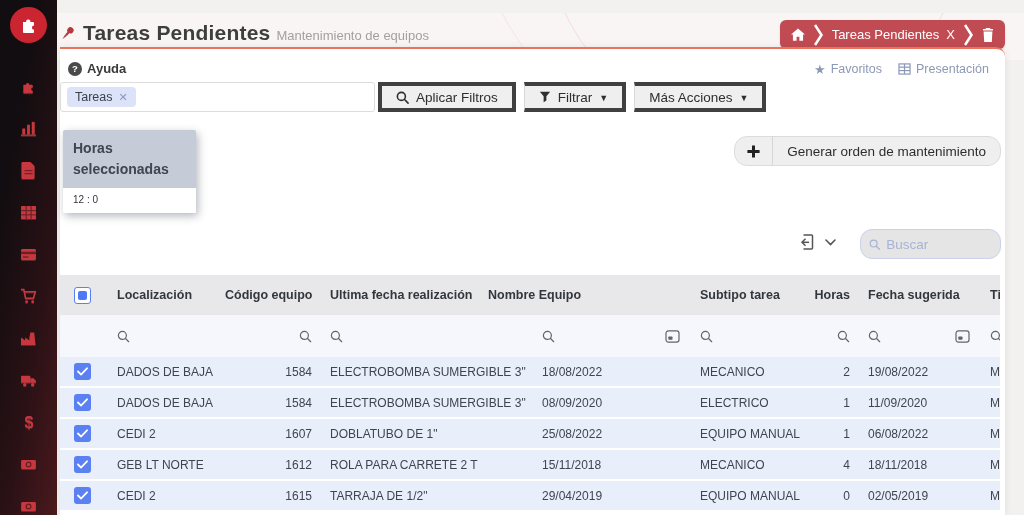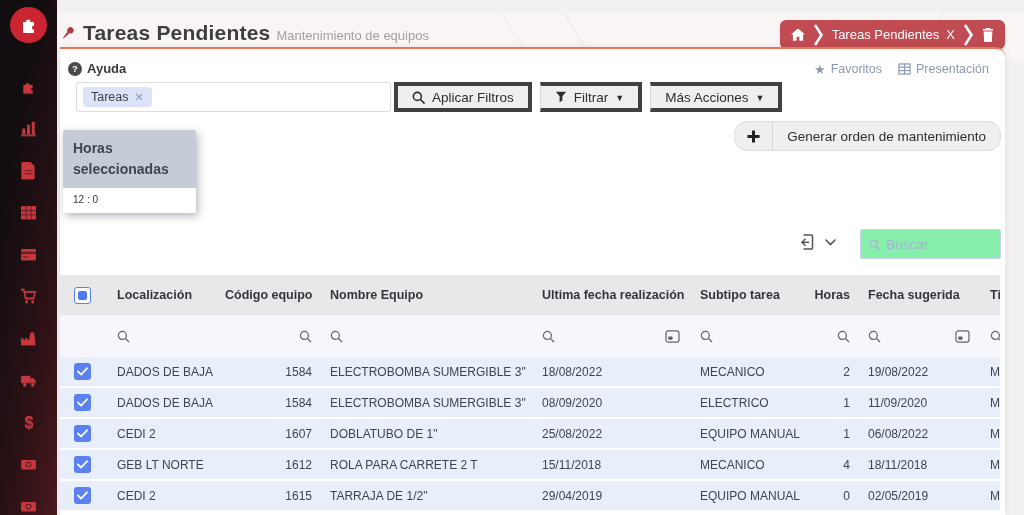--- a/index.html
+++ b/index.html
@@ -38,47 +38,47 @@
     background:#fff; border-top:2px solid #e8745c; border-radius:0 9px 0 0;
     box-shadow:0 0 7px rgba(80,60,60,.10); }
 
   .help { position:absolute; left:8px; top:12px; display:flex; align-items:center; gap:5px;
     font-size:13px; font-weight:700; color:#3a3a3a; cursor:pointer; }
   .toplinks { position:absolute; right:16px; top:13px; display:flex; gap:16px;
     font-size:12.5px; color:#8d98b4; align-items:center; }
   .toplink { display:flex; align-items:center; gap:5px; cursor:pointer; }
   .star-glyph { font-size:13px; line-height:1; }
 
-  .filterbar { position:absolute; left:16px; top:33px; display:flex; align-items:stretch; height:30px; }
+  .filterbar { position:absolute; left:0; top:33px; display:flex; align-items:stretch; height:30px; }
   .filter-input { width:315px; background:#fff; border:1px solid #ddd; border-radius:3px;
     display:flex; align-items:center; padding:0 6px; }
   .tag { background:#dce3f8; border-radius:4px; font-size:12.5px; color:#3c4149;
     padding:3px 8px; display:flex; align-items:center; gap:6px; }
   .tag .x { color:#8a97c4; font-size:11px; cursor:pointer; }
   .btngroup { display:flex; margin-left:3px; }
   .gbtn { background:#efefef; border:4px solid #404040; color:#2e2e2e; font-size:13.5px;
     padding:0 14px; display:flex; align-items:center; gap:7px; cursor:pointer; white-space:nowrap; }
   .gbtn + .gbtn { border-left:1px solid #d9d9d9; margin-left:8px; }
   .caret { font-size:9px; color:#2e2e2e; position:relative; top:1px; }
 
   .hours-box { position:absolute; left:3px; top:81px; width:133px;
     box-shadow:2px 3px 9px rgba(90,95,115,.45); border-radius:2px; overflow:hidden; }
   .hours-head { background:#c5cbd7; padding:8px 10px; font-size:14px; font-weight:700;
     color:#3d4651; line-height:1.5; }
   .hours-body { background:#fff; padding:6px 10px 8px; font-size:10px; color:#33373d; }
 
-  .gen-btn { position:absolute; right:4px; top:72px; height:30px; background:#efefef;
+  .gen-btn { position:absolute; right:4px; top:87px; height:30px; background:#efefef;
     border:1px solid #dcdcdc; border-radius:13px; display:flex; align-items:center; cursor:pointer; }
   .gen-plus { padding:0 11px; display:flex; align-items:center; border-right:1px solid #d6d6d6; height:100%; }
   .gen-label { padding:0 14px; font-size:13.5px; color:#2e2e2e; white-space:nowrap; }
 
   .export-wrap { position:absolute; left:738px; top:184px; display:flex; align-items:center; gap:9px;
     color:#555; cursor:pointer; }
   .search-box { position:absolute; right:4px; top:180px; width:141px; height:30px;
-    border:1px solid #c8d2ec; border-radius:2px; background:#86efac; display:flex;
+    border:1px solid #c8d2ec; border-radius:12px; background:#e5e5e5; display:flex;
     align-items:center; padding:0 8px; gap:6px; color:#a6b3d4; }
   .search-box input { border:none; outline:none; width:100%; font-size:13.5px;
     color:#5a6residue480; color:#5a6480; background:transparent;
     font-family:"Liberation Sans", sans-serif; }
   .search-box input::placeholder { color:#a6b3d4; }
 
   
   .table { position:absolute; left:0; top:226px; width:940px; height:242px; overflow:hidden; }
   .thead, .tfilter, .trow { display:flex; align-items:center; width:1005px; }
   .thead { background:#e8e8ea; height:40px; font-size:12.5px; font-weight:700; color:#33373d; }
@@ -326,22 +326,22 @@
 
     <div class="table">
       <div class="thead">
         <div class="th col-check">
           <span class="cb-all">
               <span class="inner"></span>
             </span>
         </div>
         <div class="th col-loc">Localización</div>
         <div class="th col-cod">Código equipo</div>
+        <div class="th col-ult">Ultima fecha realización</div>
         <div class="th col-nom">Nombre Equipo</div>
-        <div class="th col-ult">Ultima fecha realización</div>
         <div class="th col-sub">Subtipo tarea</div>
         <div class="th col-hor">Horas</div>
         <div class="th col-fec">Fecha sugerida</div>
         <div class="th col-tip">Tipo</div>
       </div>
 
       <div class="tfilter">
         <div class="td col-check"></div>
         <div class="td col-loc fcell">
           <svg width="13" height="13" viewBox="0 0 14 14">

